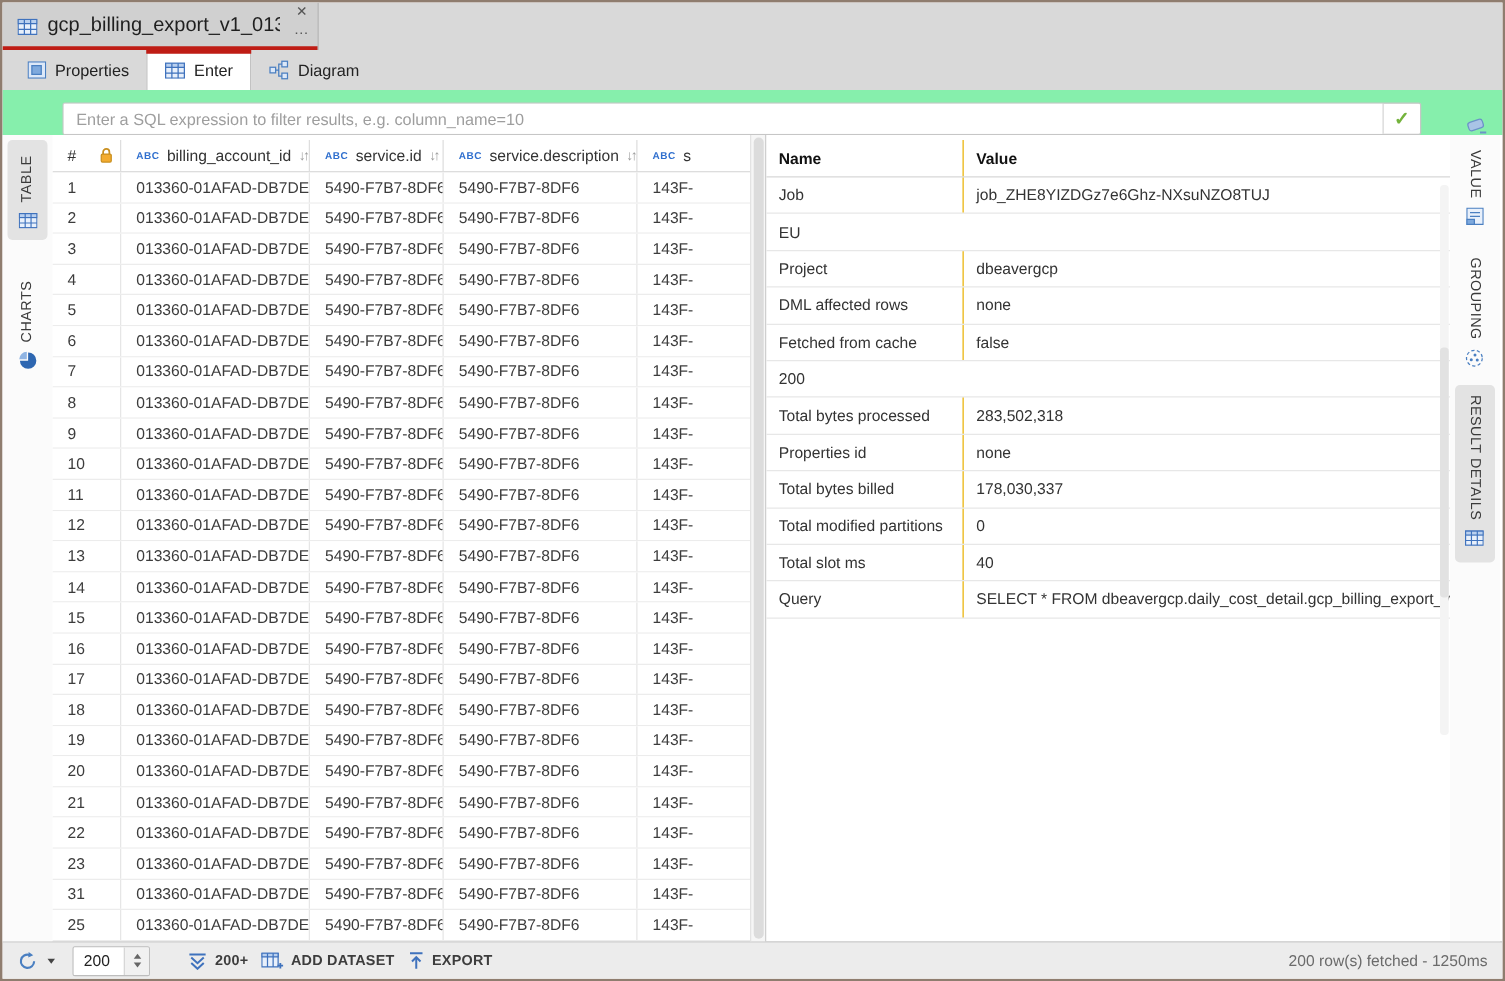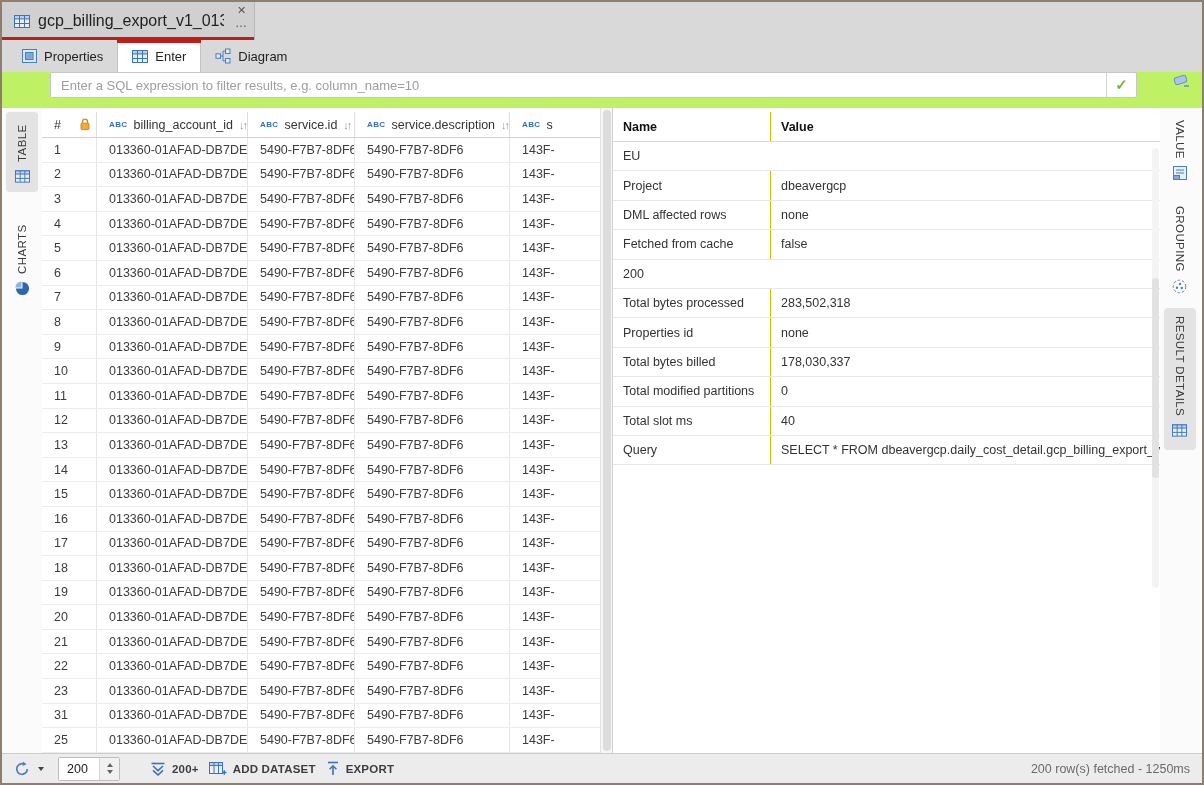--- a/index.html
+++ b/index.html
@@ -19,21 +19,21 @@
   .edtab-title { font-size: 16px; color: #1f1f1f; white-space: nowrap; overflow: hidden; }
   .edtab-ctl { position: absolute; right: 6px; top: 2px; display: flex; flex-direction: column; align-items: center; line-height: 13px; }
   .edtab-x { font-size: 11px; color: #555; cursor: pointer; }
   .edtab-more { font-size: 12px; color: #555; letter-spacing: 1px; cursor: pointer; }
   
   .subtabs { height: 32px; background: #d9d9d9; display: flex; align-items: stretch; padding-left: 6px; }
   .subtab { display: flex; align-items: center; gap: 7px; padding: 0 14px; font-size: 13px; color: #222; cursor: pointer; position: relative; }
   .subtab.active { background: #fff; border-left: 1px solid #c2c2c2; border-right: 1px solid #c2c2c2; }
   .subtab.active::before { content: ""; position: absolute; top: 0; left: -1px; right: -1px; height: 3px; background: #bf1d15; }
   
-  .filterbar { height: 36px; background: #bef264; display: flex; align-items: flex-start; padding: 0 8px 0 48px; gap: 28px; }
+  .filterbar { height: 36px; background: #86efac; display: flex; align-items: flex-end; padding: 0 8px 0 48px; gap: 28px; }
   .filterbox { flex: 0 0 auto; width: 1087px; height: 26px; border: 1px solid #c6c6c6; border-radius: 2px; display: flex; align-items: stretch; background: #fff; }
   .filterbox input { flex: 1; border: none; outline: none; padding: 0 10px; font-size: 13px; color: #333; font-family: "Liberation Sans", sans-serif; }
   .filterbox input::placeholder { color: #9e9e9e; }
   .filter-apply { width: 30px; border-left: 1px solid #d6d6d6; display: flex; align-items: center; justify-content: center; cursor: pointer; color: #74b33c; font-size: 15px; font-weight: bold; }
   .filter-clear { width: 30px; display: flex; align-items: center; justify-content: center; cursor: pointer; margin-left: 4px; }
   
   .main { height: 645px; display: flex; background: #fff; }
   .rail { width: 40px; background: #fbfbfb; padding-top: 4px; display: flex; flex-direction: column; align-items: center; }
   .vtab { position: relative; width: 32px; border-radius: 4px; cursor: pointer; }
   .vtab.active { background: #e3e3e3; }
@@ -428,20 +428,24 @@
         <div class="thumb"></div>
       </div>
 
     <div class="details">
       <div class="dheader">
         <div class="dname">Name</div>
         <div class="dval">Value</div>
       </div>
       <div>
           <div class="drow">
+            <div class="dname">Job</div>
+            <div class="dval">job_ZHE8YIZDGz7e6Ghz-NXsuNZO8TUJ</div>
+          </div>
+          <div class="drow">
             <div class="dval">EU</div>
           </div>
           <div class="drow">
             <div class="dname">Project</div>
             <div class="dval">dbeavergcp</div>
           </div>
           <div class="drow">
             <div class="dname">DML affected rows</div>
             <div class="dval">none</div>
           </div>

